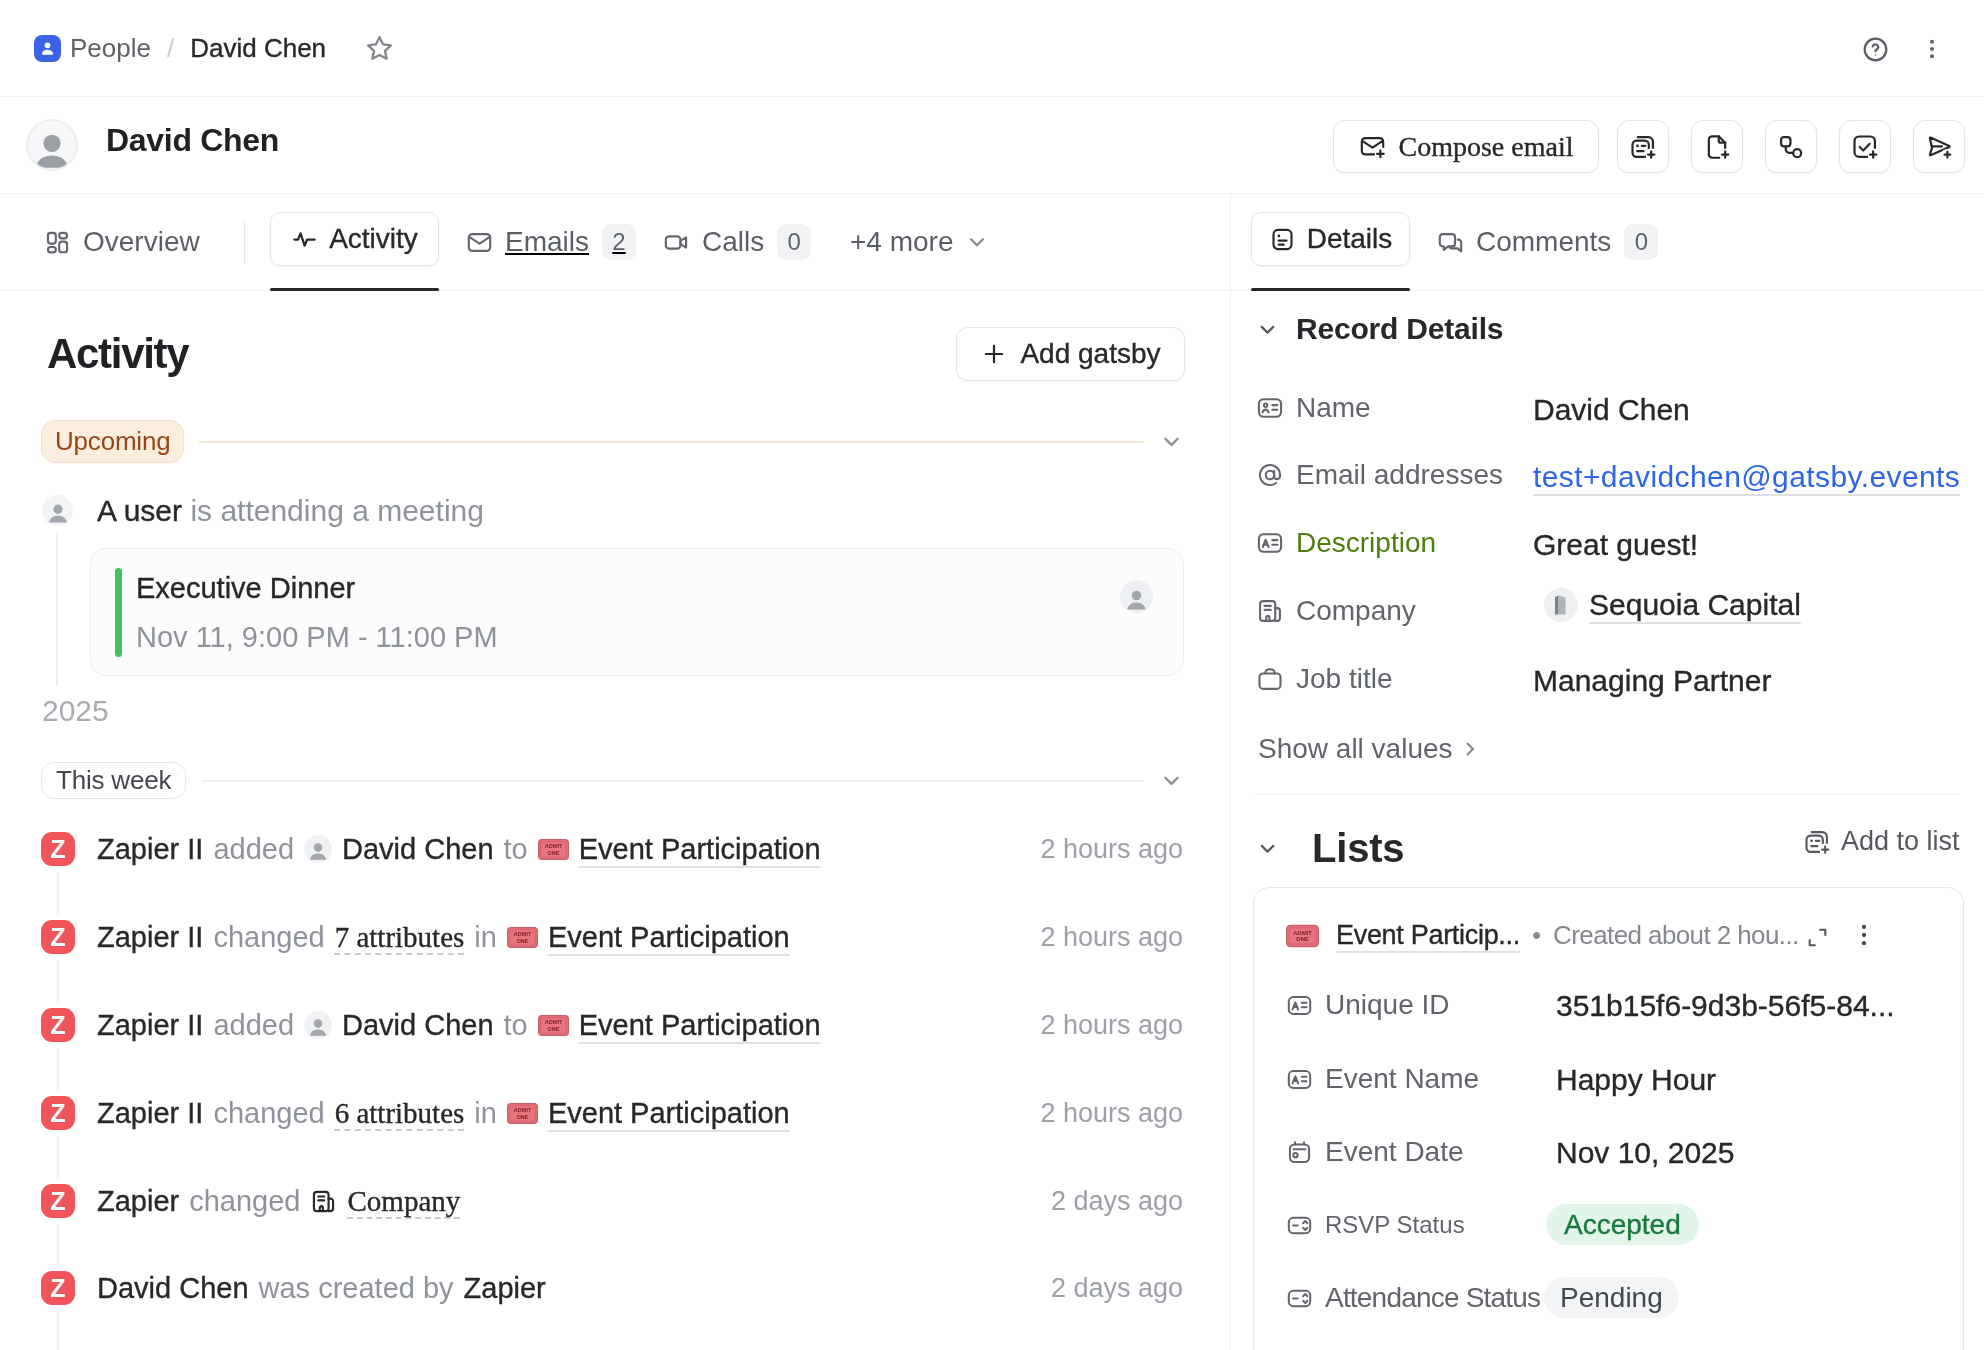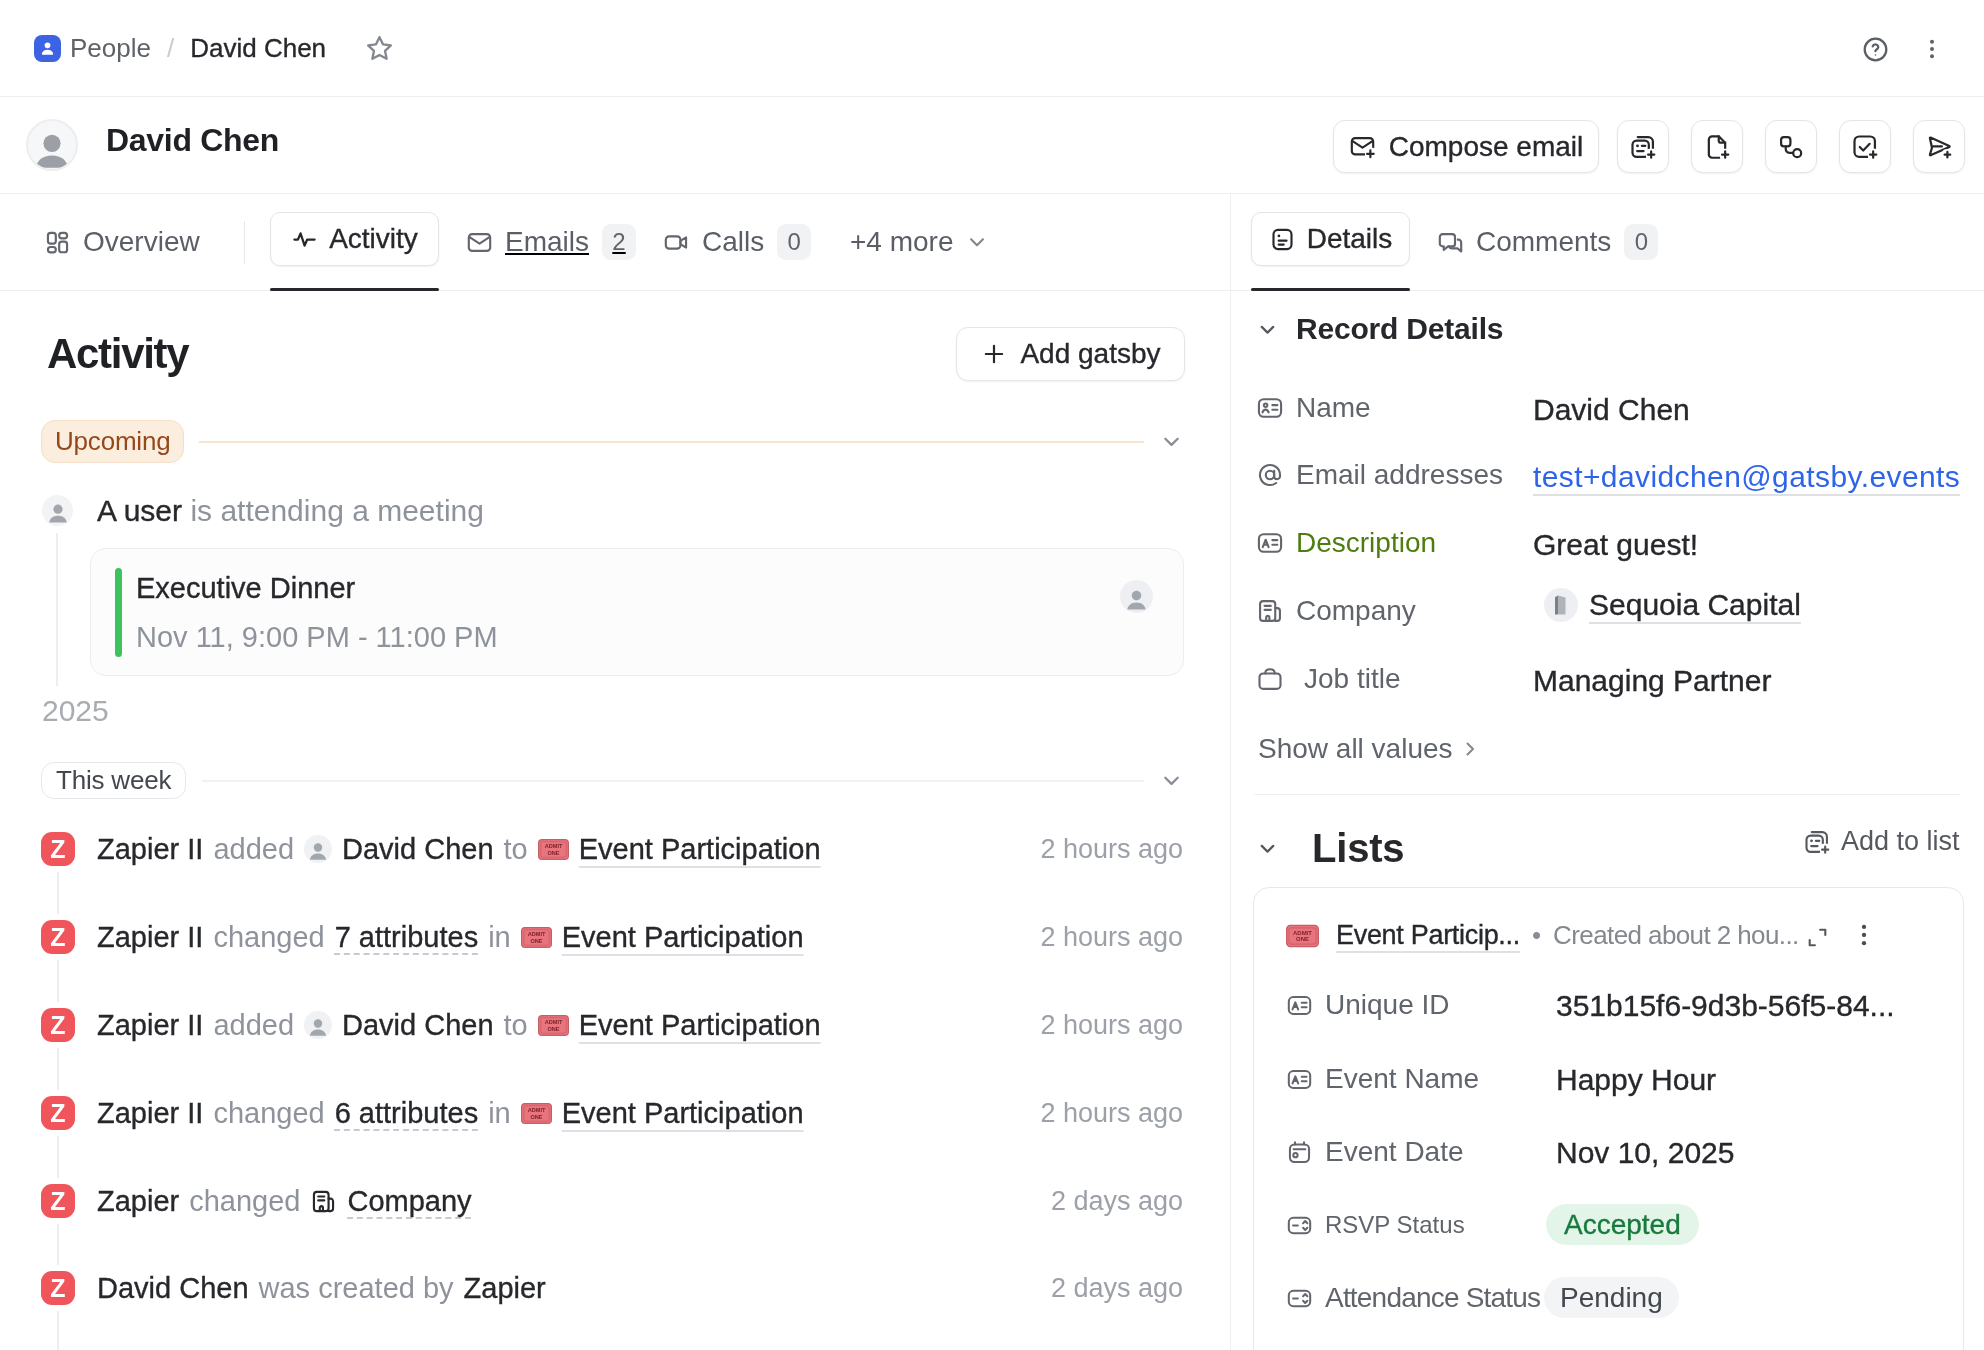--- a/index.html
+++ b/index.html
@@ -4,21 +4,21 @@
 <style>
   * { margin:0; padding:0; box-sizing:border-box; }
   html,body { width:1984px; height:1350px; background:#fff; font-family:"Liberation Sans", sans-serif; }
   .abs { position:absolute; }
   #page { position:relative; width:1984px; height:1350px; overflow:hidden; background:#fff; }
   .row { display:flex; align-items:center;text-align:right; }
   .dark { color:#26282C; }
   .med { -webkit-text-stroke:0.35px currentColor; }
   .btn { background:#fff; border:1px solid #E3E5E8; border-radius:12px; box-shadow:0 1px 2px rgba(16,24,40,.06); }
   .ulg { text-decoration:underline; text-decoration-color:#DEE0E3; text-decoration-thickness:2px; text-underline-offset:7px; }
-  .uld { text-decoration:underline dashed; text-decoration-color:#C7CAD0; text-decoration-thickness:2px; text-underline-offset:7px; }
+  .uld { text-decoration:underline dashed; text-decoration-color:#C7CAD0; text-decoration-thickness:2px; text-underline-offset:7px;font-family:Liberation Serif, serif; }
   .badge { display:inline-flex; align-items:center; justify-content:center; background:#F1F2F4; border-radius:9px; color:#5F636B; font-size:24px; height:36px; min-width:34px; padding:0 6px; }
   svg { display:block; }
   .feed { left:41px; width:1142px; height:34px; font-size:29px; color:#8E939B; }
   .zav { width:34px; height:34px; border-radius:11px; background:#F0555B; color:#fff; font-size:25px; font-weight:700; display:flex; align-items:center; justify-content:center; margin-right:22px; flex:none; }
   .fm { margin-right:10px; }
   .miniav { width:28px; height:28px; border-radius:50%; background:#F0F1F3; overflow:hidden; display:flex; align-items:center; justify-content:center; flex:none; }
   .tk svg, .bld svg { display:block; }
   .ts { margin-left:auto; font-size:27px; color:#9CA0A8; }
 </style>
 </head>
@@ -61,21 +61,21 @@
 
   <div class="abs" style="left:0;top:97px;width:1984px;height:97px;border-bottom:1px solid #EEEFF1;"></div>
   <div class="abs" style="left:26px;top:119px;width:52px;height:52px;border-radius:50%;background:#F6F7F8;border:2px solid #ECEEF0;overflow:hidden;display:flex;align-items:center;justify-content:center;">
     <svg width="42" height="42" viewBox="0 0 24 24" fill="#9CA0A6" style="margin-top:9px;">
         <circle cx="12" cy="8.2" r="4.9"></circle>
         <path d="M12 15.2c-5.3 0-8.6 2.8-9.2 7h18.4c-.6-4.2-3.9-7-9.2-7z"></path>
       </svg>
   </div>
   <div class="abs" style="left:106px;top:122px;font-size:32px;font-weight:700;color:#1F2125;letter-spacing:-0.3px;">David Chen</div>
 
-  <div class="abs btn row" style="left:1333px;top:120px;width:266px;height:53px;justify-content:center;">
+  <div class="abs btn row" style="left:1333px;top:120px;width:266px;height:53px;justify-content:center;font-family:Liberation Serif, serif;">
     <svg width="27" height="27" viewBox="0 0 24 24" fill="none" stroke="#26282C" stroke-width="1.9" stroke-linecap="round" stroke-linejoin="round">
         <rect x="2.5" y="4.5" width="19" height="14.5" rx="3"></rect>
         <path d="M3.5 7.5l8.5 5.5 8.5-5.5"></path>
         <rect x="14.2" y="13.2" width="9.8" height="10.8" rx="3" fill="#fff" stroke="none"></rect>
         <path d="M19 15.5v6M16 18.5h6"></path>
       </svg>
     <div class="dark med" style="font-size:28px;margin-left:13px;">Compose email</div>
   </div>
   <div class="abs btn row" style="left:1617px;top:120px;width:52px;height:53px;justify-content:center;">
     <svg width="28" height="28" viewBox="0 0 24 24" fill="none" stroke="#26282C" stroke-width="1.9" stroke-linecap="round" stroke-linejoin="round">
@@ -390,21 +390,21 @@
   <div class="abs row" style="left:1544px;top:588px;">
     <div style="width:34px;height:34px;border-radius:50%;background:#EEEFF2;display:flex;align-items:center;justify-content:center;">
       <svg width="34" height="34" viewBox="0 0 34 34">
           <path d="M14 7.5l7.5 2V26.5H14z" fill="#AFB4BB"></path>
           <path d="M14 7.5v19h-3V9.3z" fill="#7C8189"></path>
         </svg>
     </div>
     <div class="dark med ulg" style="font-size:30px;margin-left:11px;">Sequoia Capital</div>
   </div>
 
-  <div class="abs row" style="left:1256px;top:664px;height:30px;gap:8px;">
+  <div class="abs row" style="left:1256px;top:664px;height:30px;">
     <svg width="28" height="28" viewBox="0 0 24 24" fill="none" stroke="#63666D" stroke-width="1.8" stroke-linecap="round" stroke-linejoin="round">
         <rect x="3" y="7.3" width="18" height="13.2" rx="3.2"></rect>
         <path d="M8 7.3v-.6c0-1.9 1.6-3.1 4-3.1s4 1.2 4 3.1v.6"></path>
       </svg>
     <div style="font-size:28px;color:#60646B;margin-left:12px;">Job title</div>
   </div>
   <div class="abs dark med" style="left:1533px;top:664px;font-size:30px;">Managing Partner</div>
 
   <div class="abs row" style="left:1258px;top:733px;">
     <div style="font-size:28px;color:#60646B;">Show all values</div>

